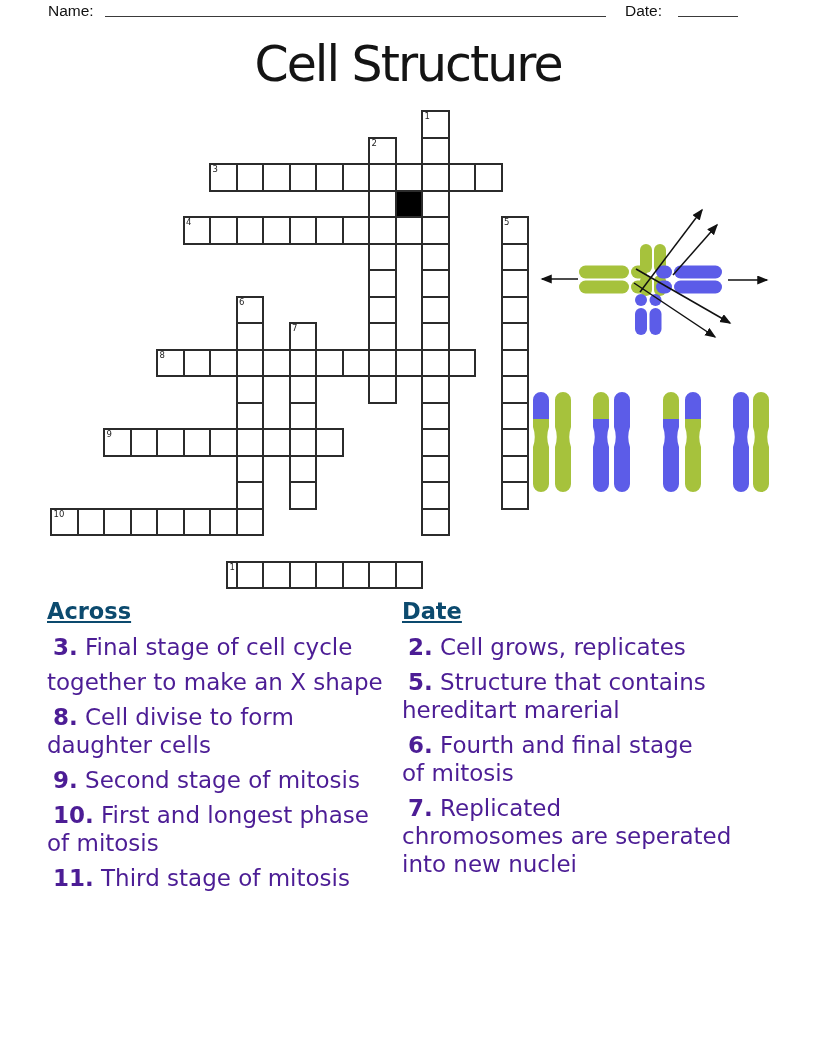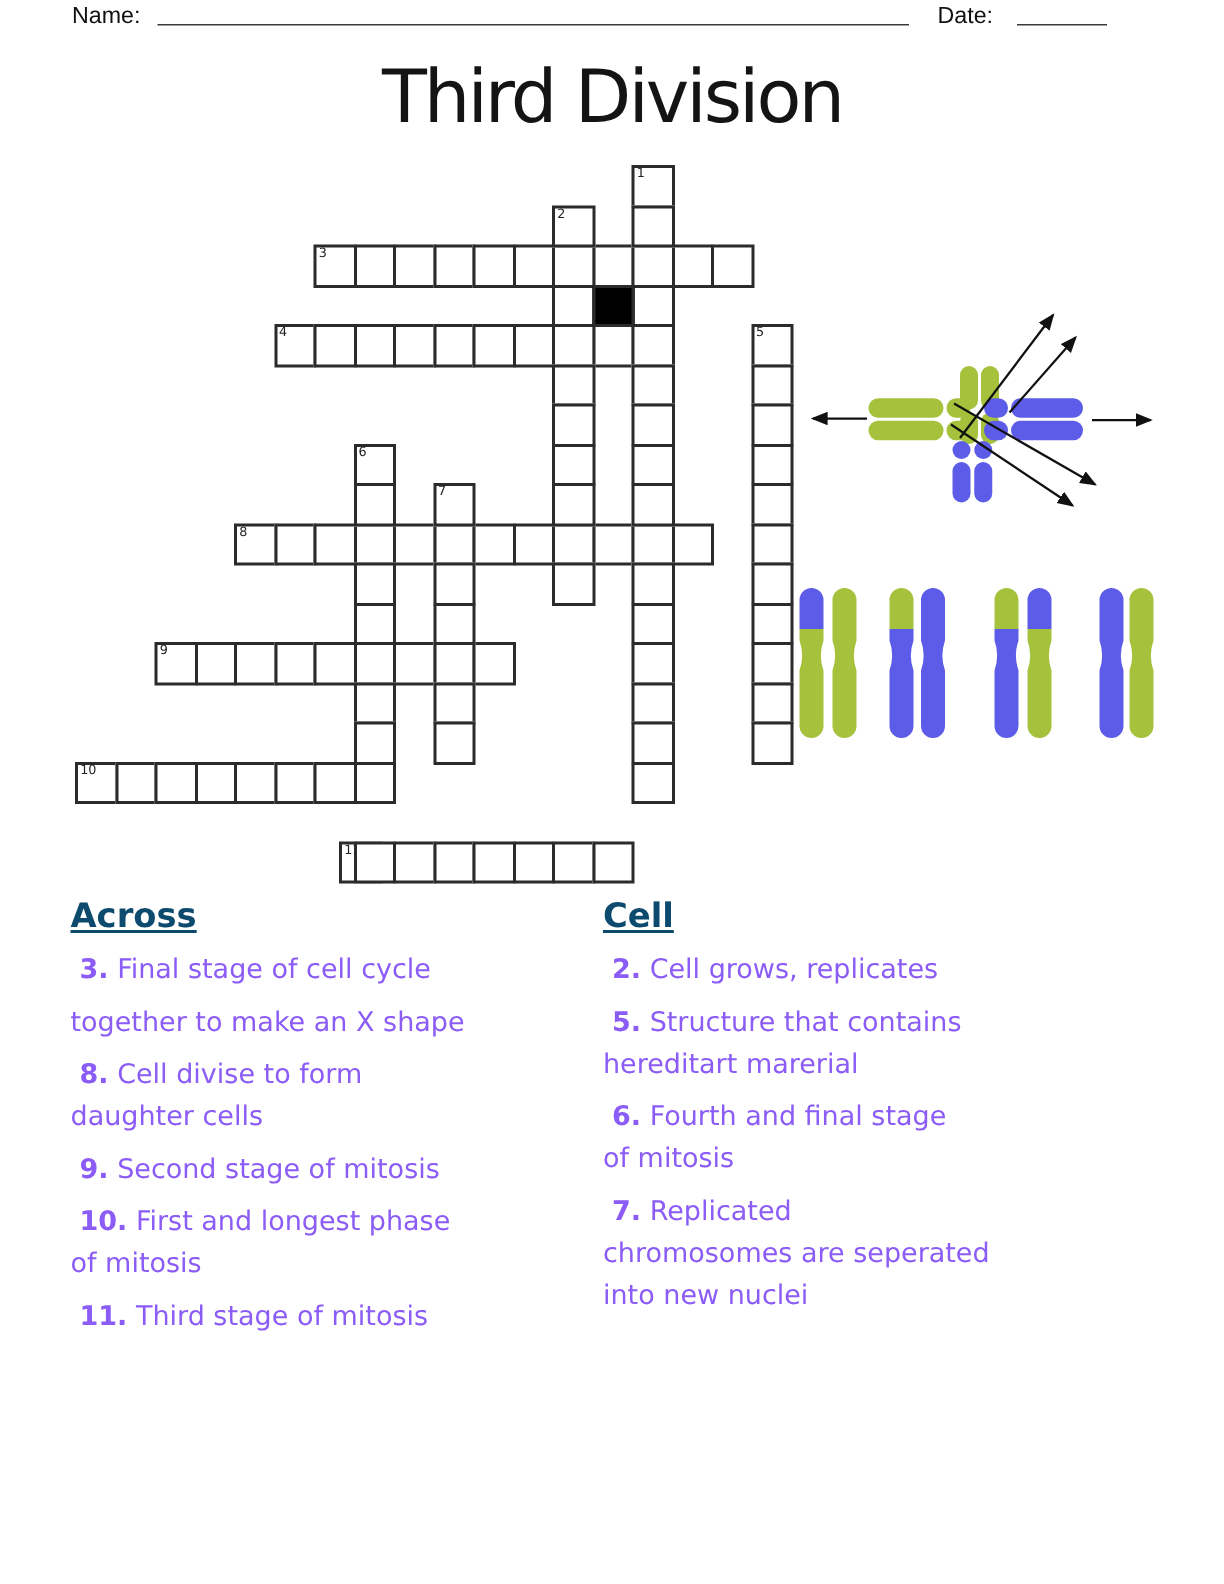--- a/index.html
+++ b/index.html
@@ -20,42 +20,42 @@
               border:2px solid #2b2b2b;background:#fff;}
   #grid .cell.black{background:#000;}
   #grid .cellnum{position:absolute;top:0px;left:1.5px;font-size:8.5px;line-height:9px;color:#222;}
 
   
   .clue-col{position:absolute;top:598px;}
   #across-col{left:47px;width:365px;}
   #down-col{left:402px;width:396px;}
   .clue-heading{font-size:22.5px;font-weight:bold;text-decoration:underline;
                 margin:0 0 9px 0;color:#0c4a6e;}
-  .clue{margin:0 0 7px 0;font-size:18px;line-height:28px;color:#8b5cf6;}
+  .clue{margin:0 0 7px 0;font-size:23px;line-height:28px;color:#4c1d95;}
   .clue .line{white-space:nowrap;}
   .clue .line.first{padding-left:6px;}
   .clue .num{font-weight:bold;}
 
   
   :root{--chr-green:#a6c23c;--chr-blue:#5c5ce8;--arrow:#111111;}
   .chr-g{fill:var(--chr-green);}
   .chr-b{fill:var(--chr-blue);}
   .s-g{stop-color:var(--chr-green);}
   .s-b{stop-color:var(--chr-blue);}
   .arrow-line{stroke:var(--arrow);stroke-width:1.5;fill:none;}
 </style>
 </head>
 <body>
 
 <span class="abs hdr-label" style="left:48px;top:2px;">Name:</span>
 <div class="abs write-line" style="left:105px;top:16px;width:501px;"></div>
 <span class="abs hdr-label" style="left:625px;top:2px;">Date:</span>
 <div class="abs write-line" style="left:678px;top:16px;width:60px;"></div>
 
-<div class="abs" id="title">Third Division</div>
+<div class="abs" id="title">Cell Structure</div>
 
 <div id="grid" class="abs" style="left:0;top:0;">
     <div class="cell" style="left: 209px; top: 163px;">
       <span class="cellnum">3</span>
     </div>
     <div class="cell" style="left: 235.5px; top: 163px;"></div>
     <div class="cell" style="left: 262px; top: 163px;"></div>
     <div class="cell" style="left: 288.5px; top: 163px;"></div>
     <div class="cell" style="left: 315px; top: 163px;"></div>
     <div class="cell" style="left: 341.5px; top: 163px;"></div>
@@ -257,21 +257,21 @@
       <div class="clue">
         <div class="line first"><span class="num">10.</span> First and longest phase</div>
         <div class="line">of mitosis</div>
       </div>
       <div class="clue">
         <div class="line first"><span class="num">11.</span> Third stage of mitosis</div>
       </div>
     </div>
 </div>
 <div id="down-col" class="clue-col">
-  <h2 class="clue-heading">Cell</h2>
+  <h2 class="clue-heading">Date</h2>
   <div id="down-list">
       <div class="clue">
         <div class="line first"><span class="num">2.</span> Cell grows, replicates</div>
       </div>
       <div class="clue">
         <div class="line first"><span class="num">5.</span> Structure that contains</div>
         <div class="line">hereditart marerial</div>
       </div>
       <div class="clue">
         <div class="line first"><span class="num">6.</span> Fourth and final stage</div>

